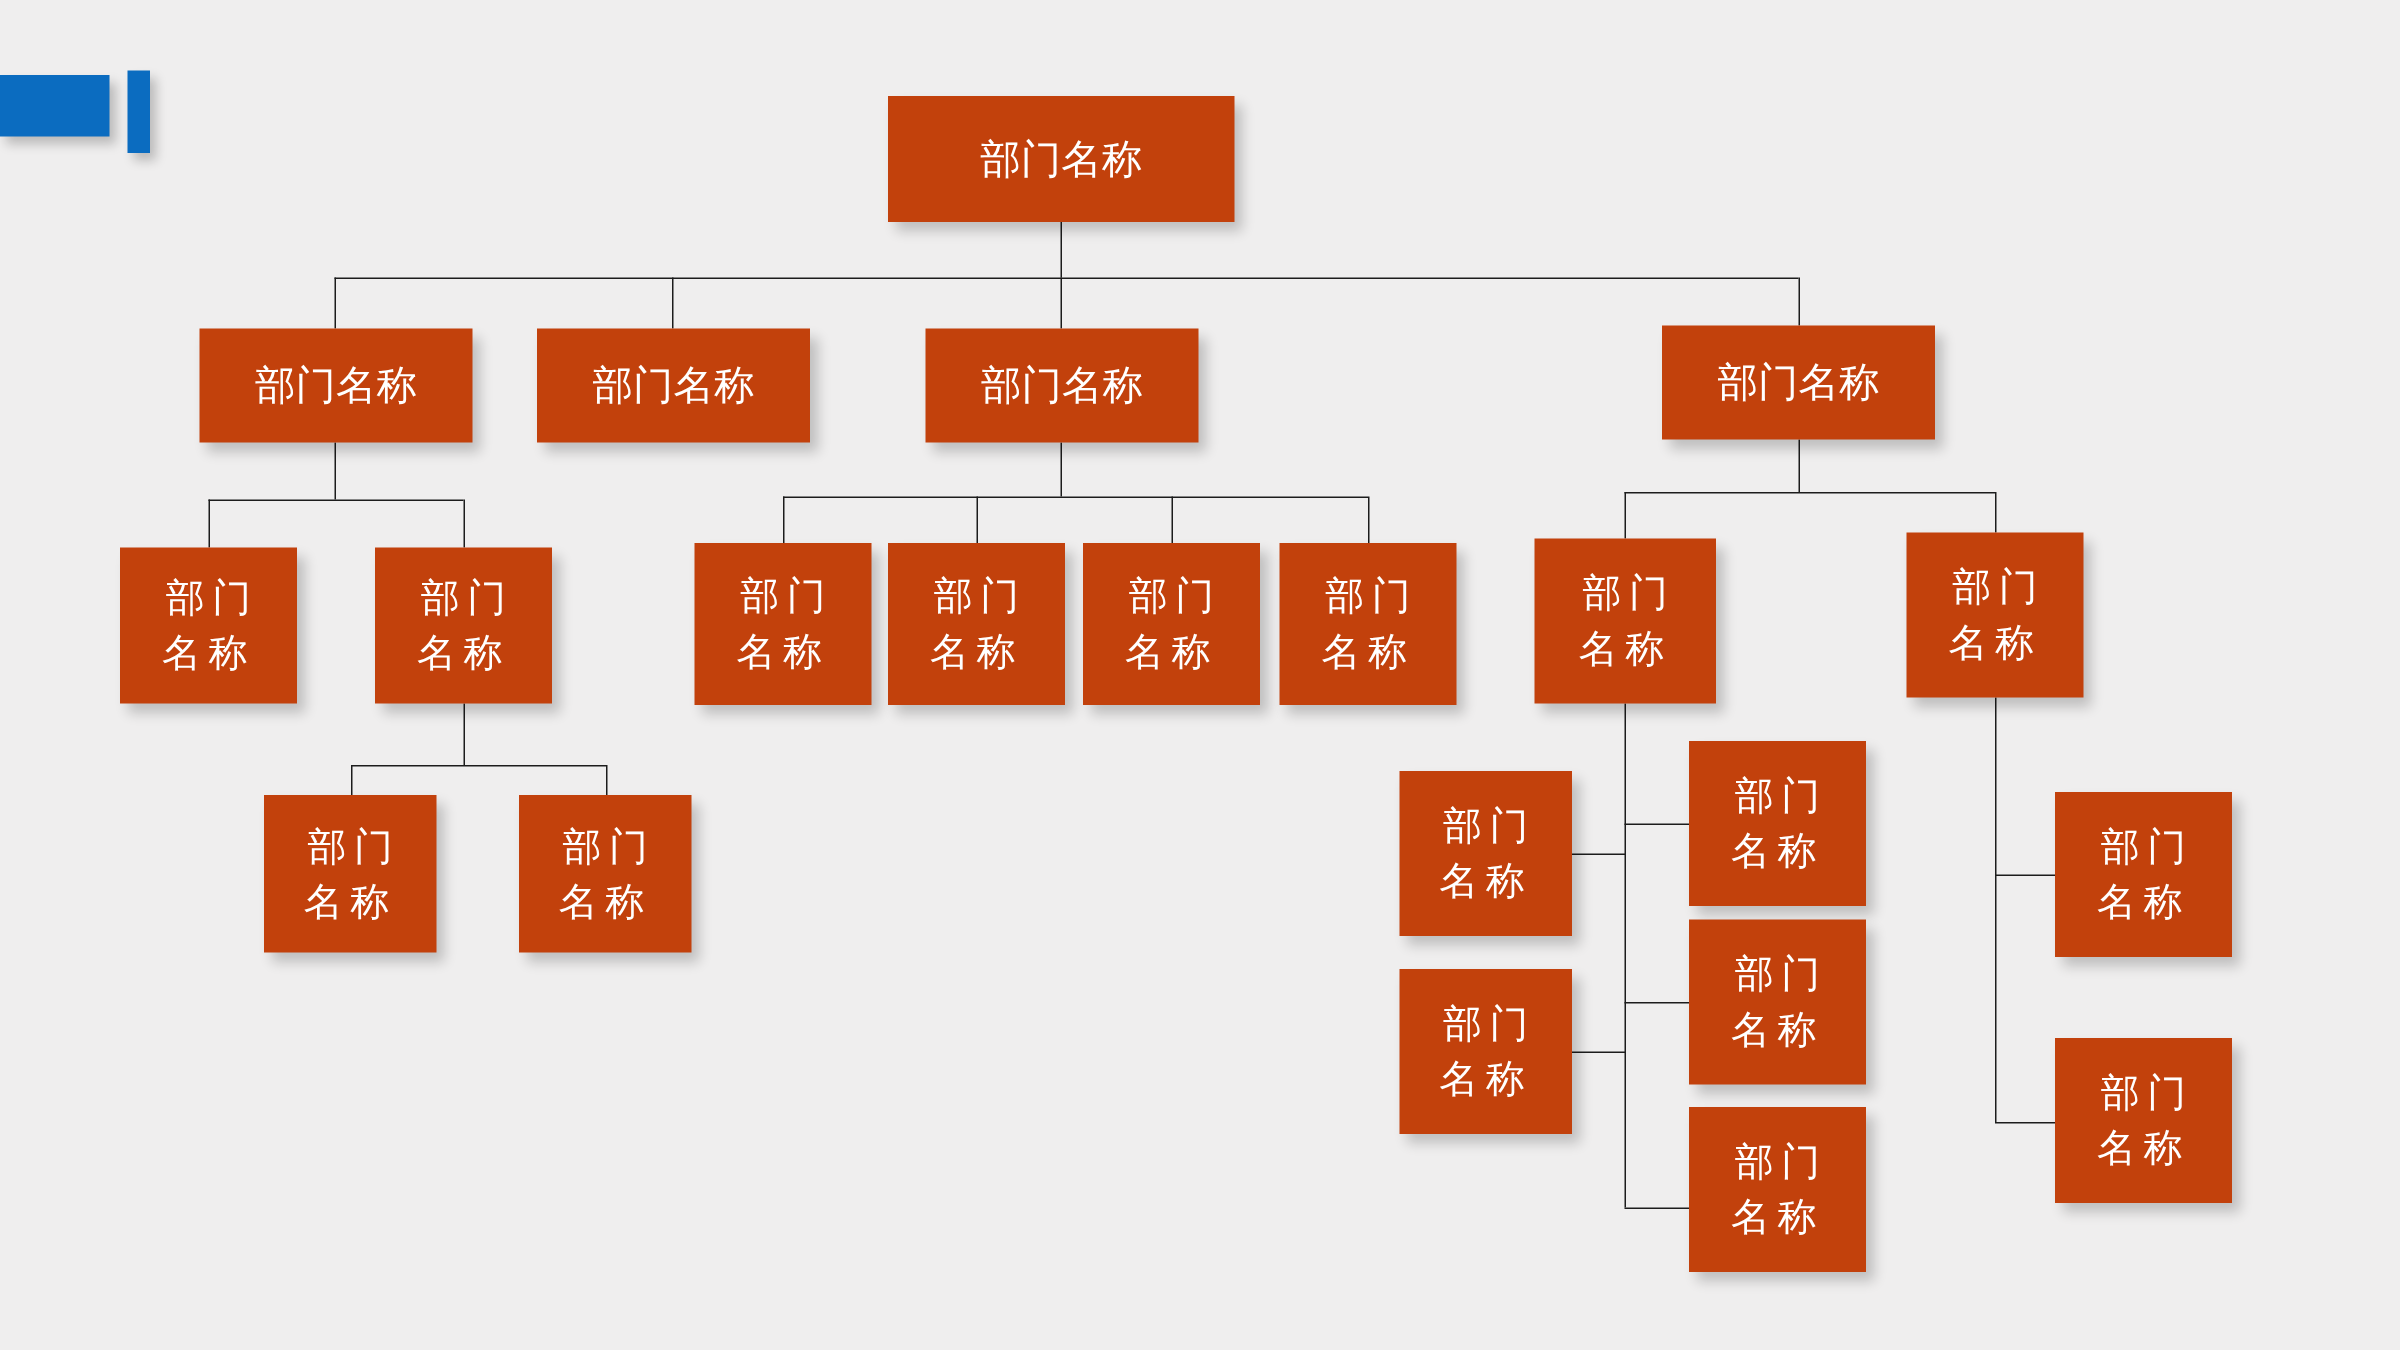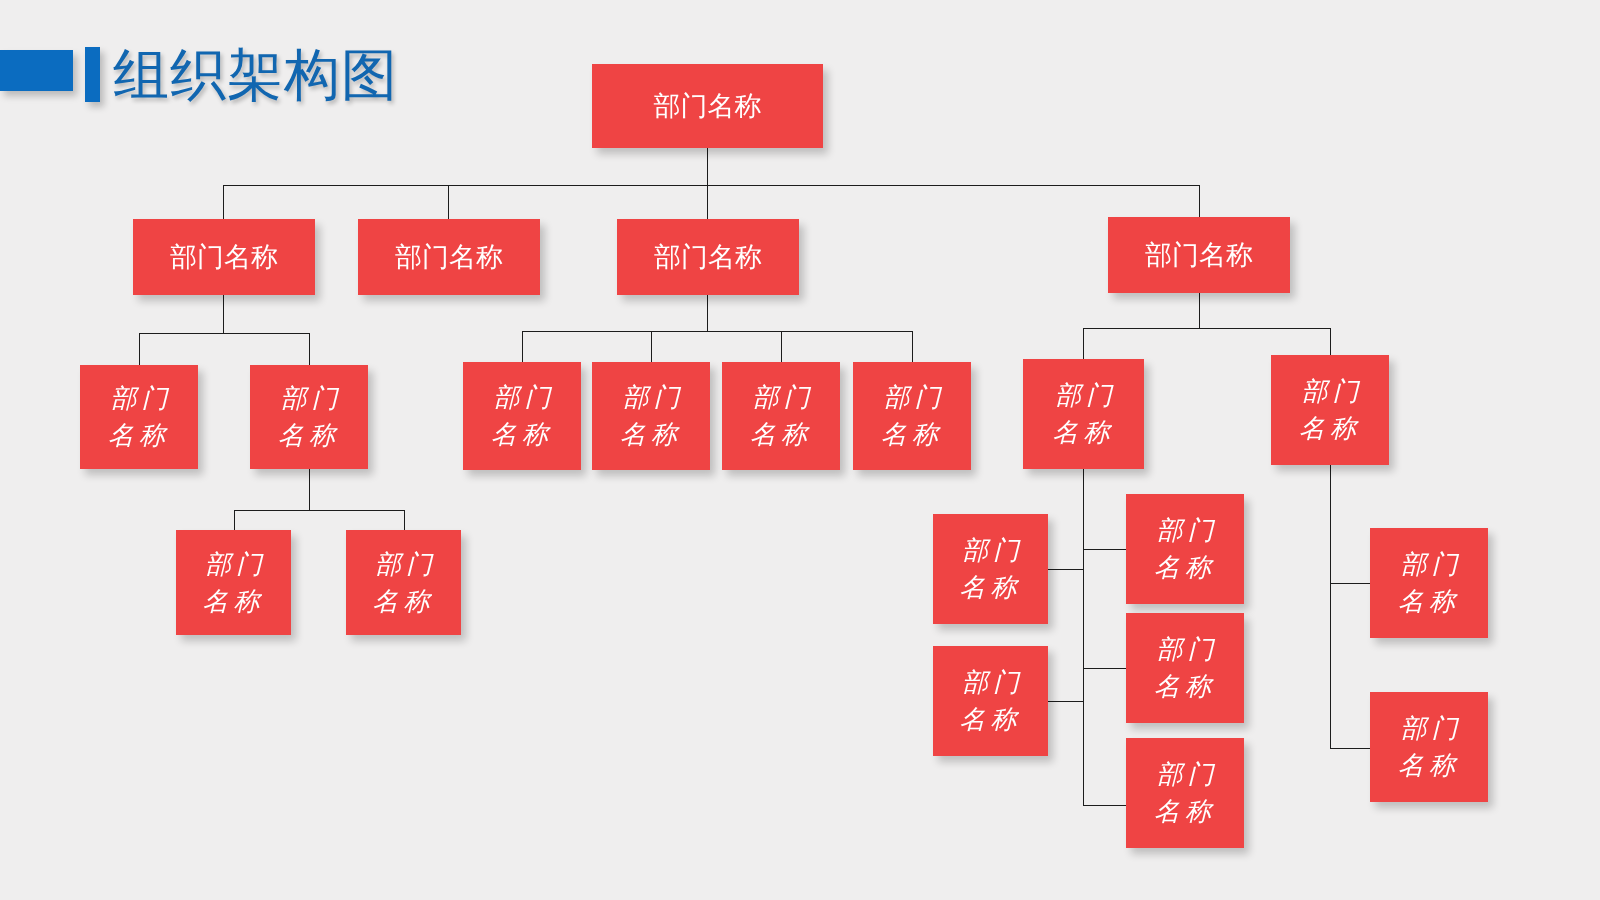--- a/index.html
+++ b/index.html
@@ -50,21 +50,21 @@
     line-height: 70px;
     color: #1166b0;
     letter-spacing: 1px;
     white-space: nowrap;
     text-shadow: 2px 3px 4px rgba(0,0,0,0.25);
   }
 
   
   .node {
     position: absolute;
-    background: #ef4444;
+    background: #c2410c;
     color: #ffffff;
     box-shadow: 5px 6px 8px rgba(0,0,0,0.20);
     display: flex;
     align-items: center;
     justify-content: center;
     text-align: center;
     box-sizing: border-box;
     z-index: 3;
   }
   .node .label {
@@ -76,21 +76,20 @@
     font-size: 27px;
     line-height: 34px;
     letter-spacing: 0px;
   }
   
   .node.narrow .label {
     font-size: 26px;
     line-height: 37px;
     letter-spacing: 5px;
     text-indent: 5px;
-    font-style: italic;
   }
 
   
   .ln {
     position: absolute;
     background: #1c1c1c;
     z-index: 1;
   }
   .ln.h { height: 1px; }
   .ln.v { width: 1px; }
@@ -113,21 +112,20 @@
   }
 </style>
 </head>
 <body>
 
 <div id="stage">
 
   <div id="title-block">
     <div class="title-sq"></div>
     <div class="title-bar"></div>
-    <div id="title-text">组织架构图</div>
   </div>
 
   <div>
 
     <div class="ln v" style="left:707px; top:148px; height:37px;"></div>
     <div class="ln h" style="left:223px; top:185px; width:976px;"></div>
     <div class="ln v" style="left:223px; top:185px; height:34px;"></div>
     <div class="ln v" style="left:448px; top:185px; height:34px;"></div>
     <div class="ln v" style="left:707px; top:185px; height:34px;"></div>
     <div class="ln v" style="left:1199px; top:185px; height:32px;"></div>

